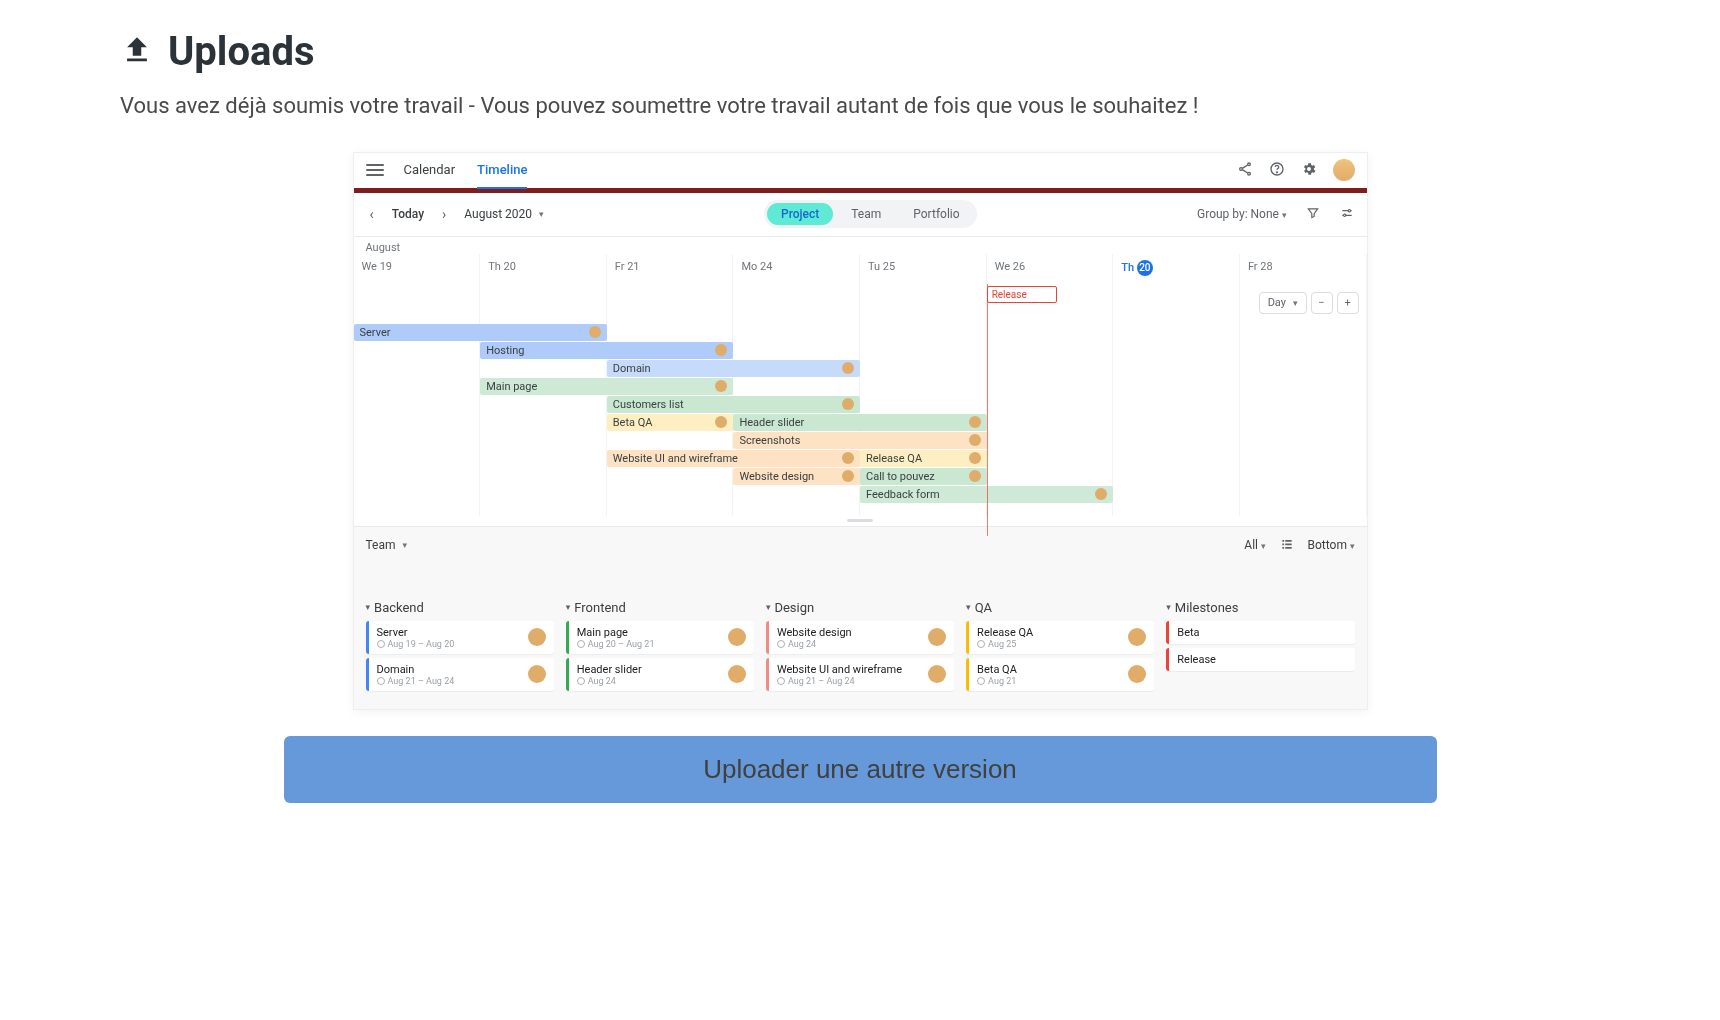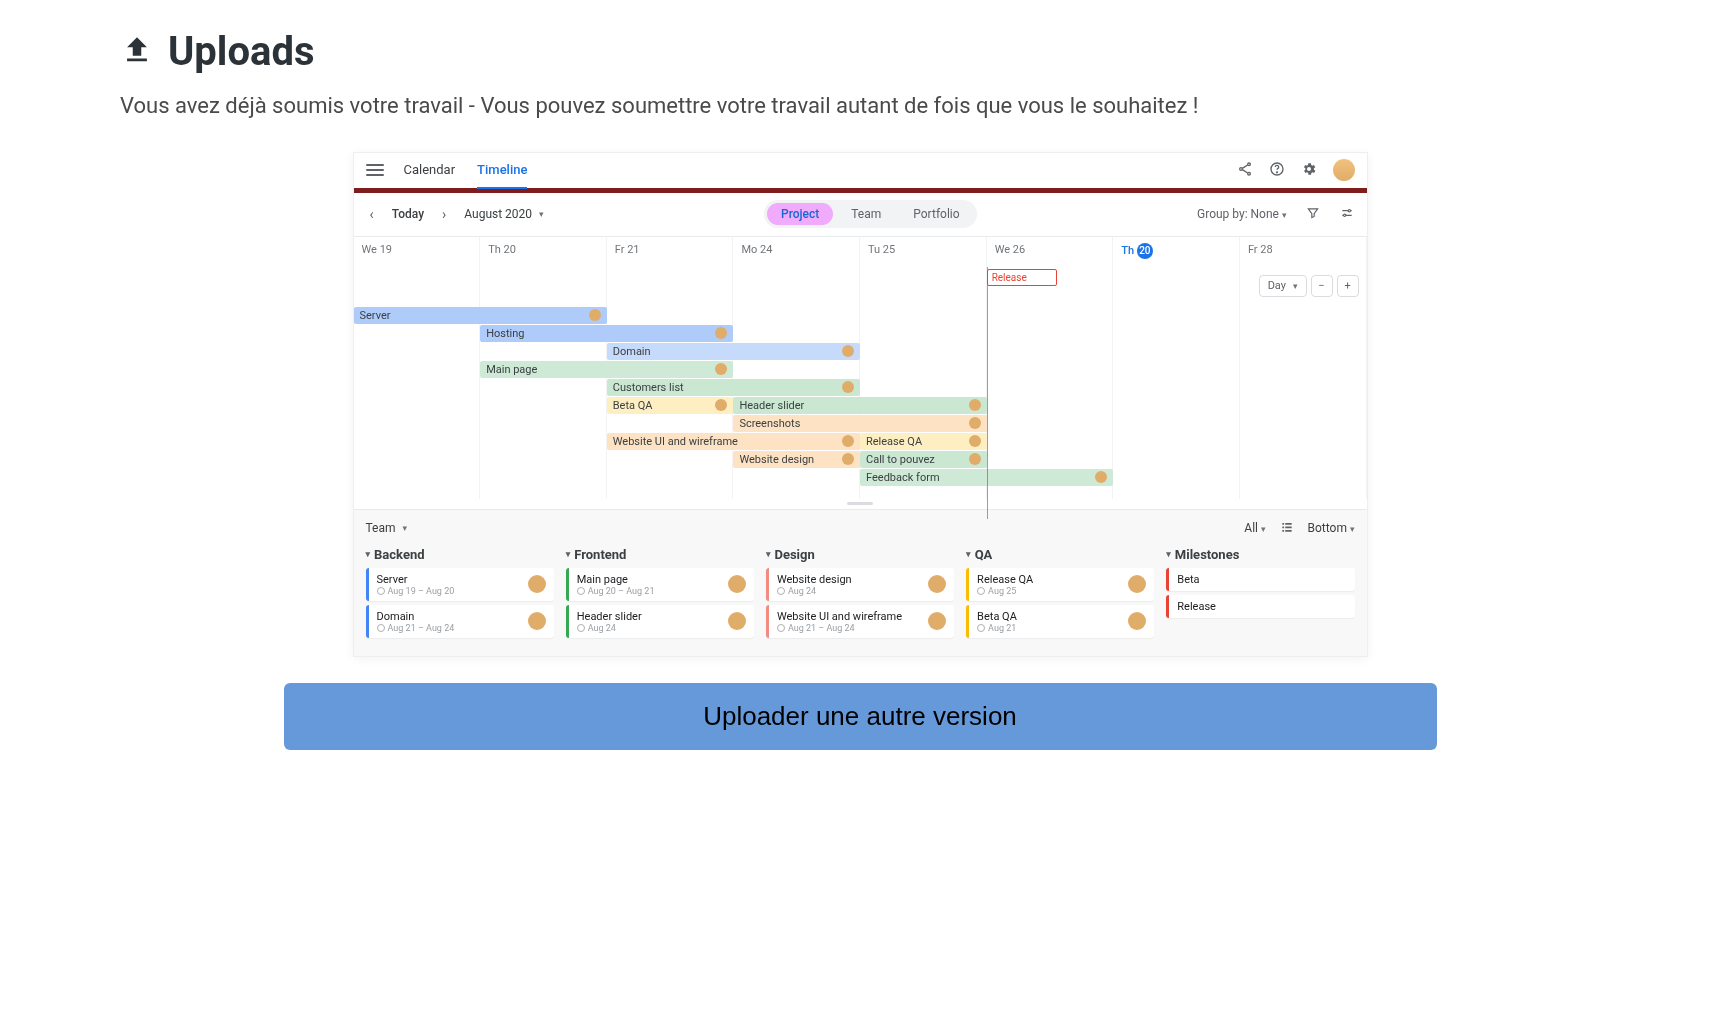--- a/index.html
+++ b/index.html
@@ -22,21 +22,21 @@
   .avatar-top { width: 22px; height: 22px; border-radius: 50%; background: linear-gradient(#f1c27d,#e0ac69); }
 
   
   .secondbar { display: flex; align-items: center; height: 44px; padding: 0 12px; border-bottom: 1px solid #e8eaed; }
   .nav-left { display: flex; align-items: center; gap: 8px; color: #3c4043; }
   .nav-arrow { font-size: 14px; color: #5f6368; padding: 2px 4px; }
   .today { font-size: 12px; font-weight: 500; padding: 0 6px; }
   .month { font-size: 12px; margin-left: 6px; display: flex; align-items: center; gap: 4px; }
   .center-pills { margin: 0 auto; display: flex; gap: 4px; background: #f1f3f4; border-radius: 16px; padding: 3px; }
   .pill { padding: 4px 14px; font-size: 12px; border-radius: 14px; color: #5f6368; cursor: pointer; }
-  .pill.active { background: #f0abfc; color: #1967d2; font-weight: 500; }
+  .pill.active { background: #5eead4; color: #1967d2; font-weight: 500; }
   .group-right { display: flex; align-items: center; gap: 20px; color: #5f6368; font-size: 12px; }
   .group-right svg { width: 14px; height: 14px; }
 
   
   .month-label { font-size: 11px; color: #70757a; padding: 4px 12px 0; }
   .grid { position: relative; }
   .day-header { display: grid; grid-template-columns: repeat(8, 1fr); }
   .day-col { border-right: 1px solid #f1f3f4; font-size: 11px; color: #70757a; padding: 6px 8px 8px; }
   .day-col.today .dnum { background: #1a73e8; color: #fff; border-radius: 50%; display: inline-block; width: 16px; height: 16px; line-height: 16px; text-align: center; font-size: 10px; }
   .day-col.today .dlab { color: #1a73e8; }
@@ -62,34 +62,34 @@
   .drag-handle { height: 10px; display:flex; justify-content:center; align-items:center; }
   .drag-handle span { width:26px; height:3px; background:#dadce0; border-radius:2px; }
 
   
   .team-panel { background: #f8f8f8; border-top: 1px solid #e8eaed; padding: 10px 12px 14px; }
   .team-top { display: flex; align-items: center; font-size: 12px; }
   .team-top .tt-left { color: #3c4043; display:flex; align-items:center; gap:4px;}
   .team-top .tt-right { margin-left: auto; display: flex; align-items: center; gap: 14px; color: #3c4043; }
   .team-cols { display: flex; gap: 12px; margin-top: 10px; }
   .tcol { flex: 1; min-width: 0;}
-  .tcol h4 { font-size: 13px; font-weight: 700; color: #3c4043; display: flex; align-items: center; gap: 4px; margin-bottom: 6px; }
+  .tcol h4 { font-size: 13px; font-weight: 400; color: #3c4043; display: flex; align-items: center; gap: 4px; margin-bottom: 6px; margin-top: 36px; }
   .tcol h4::before { content: "▾"; font-size: 9px; color: #5f6368; }
   .card { background: #fff; border-radius: 3px; border-left: 3px solid; padding: 5px 8px; margin-bottom: 4px; display: flex; align-items: center; box-shadow: 0 1px 1px rgba(0,0,0,0.05); }
   .card .ctxt { flex: 1; min-width:0; }
   .card .ctitle { font-size: 11px; color: #202124; white-space:nowrap; overflow:hidden; text-overflow:ellipsis;}
   .card .cdate { font-size: 9px; color: #9aa0a6; display:flex; align-items:center; gap:3px;}
   .card .cav { width: 18px; height: 18px; border-radius: 50%; background: #e0ac69; flex-shrink:0;}
   .bl-blue { border-color: #4285f4; }
   .bl-green { border-color: #34a853; }
   .bl-pink { border-color: #f28b82; }
   .bl-yellow { border-color: #fbbc04; }
   .bl-red { border-color: #ea4335; }
 
-  .upload-btn { display: block; width: 1153px; margin: 0 auto; background: #6699d9; color: #000000; font-size: 26px; padding: 18px 0; border: none; border-radius: 6px; cursor: pointer; text-align:center;}
+  .upload-btn { display: block; width: 1153px; margin: 0 auto; background: #6699d9; color: #404040; font-size: 26px; padding: 18px 0; border: none; border-radius: 6px; cursor: pointer; text-align:center;}
   .chev::after { content: "▾"; font-size: 9px; margin-left: 3px; color: #70757a; }
   .clock-ico { width:8px; height:8px; border:1px solid #b0b0b0; border-radius:50%; display:inline-block;}
 </style>
 </head>
 <body>
 
 <div class="page-header">
   <span class="upload-icon">
     <svg viewBox="0 0 24 24" fill="#2c3338">
         <path d="M9 16h6v-6h4l-7-7-7 7h4v6zm-4 2h14v2H5v-2z"></path>
@@ -148,20 +148,21 @@
             <path d="M4 5h16l-6 8v5l-4 2v-7L4 5z"></path>
           </svg></span>
       <span><svg viewBox="0 0 24 24" fill="none" stroke="#5f6368" stroke-width="2">
             <path d="M4 8h10M18 8h2M4 16h2M10 16h10"></path>
             <circle cx="16" cy="8" r="2"></circle>
             <circle cx="8" cy="16" r="2"></circle>
           </svg></span>
     </div>
   </div>
 
+  <div class="month-label">August</div>
 
   <div class="grid">
     <div class="day-header" id="day-header">
         <div class="day-col"><span class="dlab">We</span> <span class="dnum">19</span></div>
         <div class="day-col"><span class="dlab">Th</span> <span class="dnum">20</span></div>
         <div class="day-col"><span class="dlab">Fr</span> <span class="dnum">21</span></div>
         <div class="day-col"><span class="dlab">Mo</span> <span class="dnum">24</span></div>
         <div class="day-col"><span class="dlab">Tu</span> <span class="dnum">25</span></div>
         <div class="day-col"><span class="dlab">We</span> <span class="dnum">26</span></div>
         <div class="day-col today"><span class="dlab">Th</span> <span class="dnum">20</span></div>

